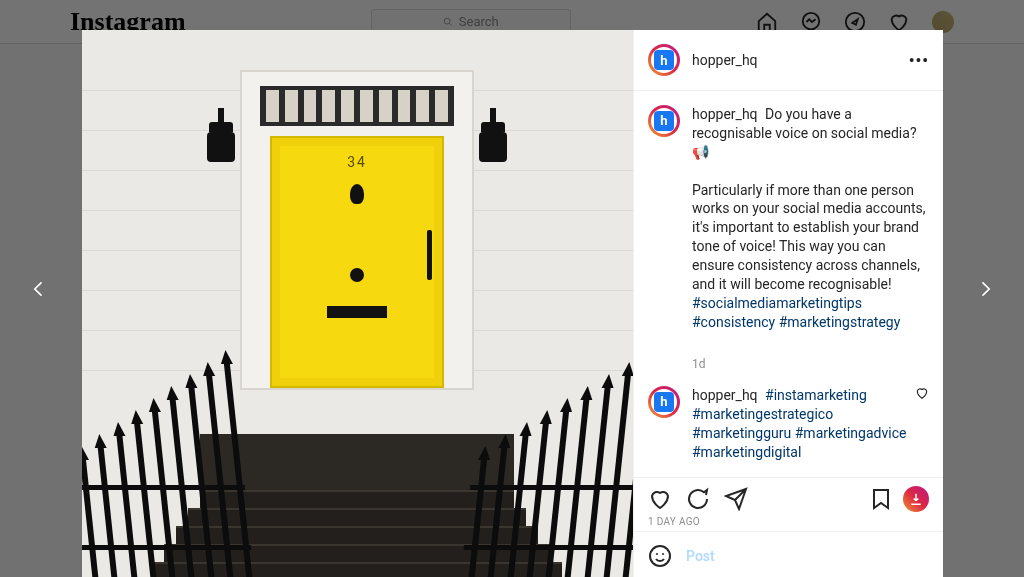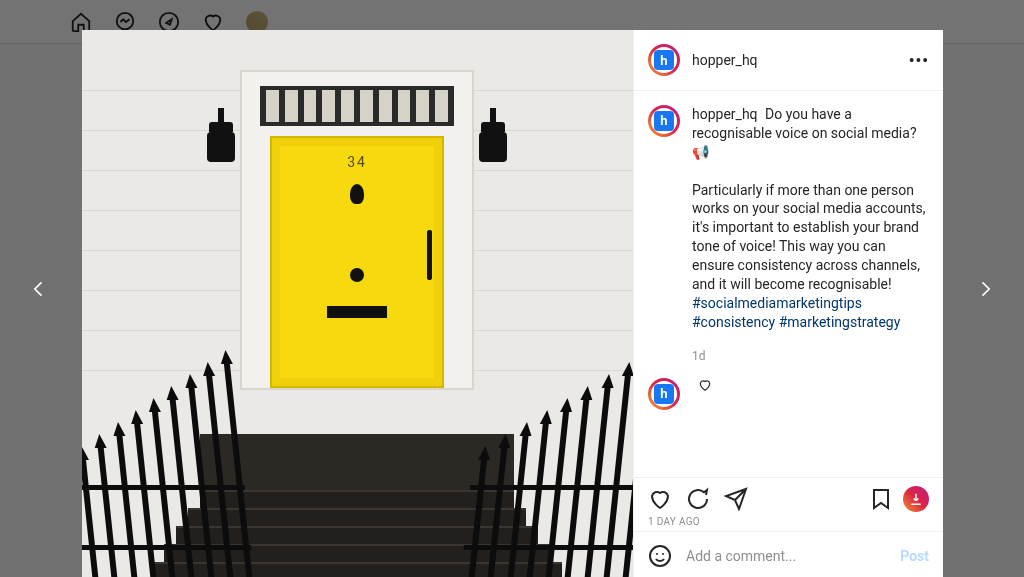--- a/index.html
+++ b/index.html
@@ -22,21 +22,21 @@
   .ig-avatar{width:32px;height:32px;border-radius:50%;background:#fff;padding:2px;margin-right:12px;background:linear-gradient(45deg,#f09433,#e6683c,#dc2743,#cc2366,#bc1888);display:flex;align-items:center;justify-content:center;}
   .ig-avatar .inner{width:26px;height:26px;border-radius:50%;background:#fff;display:flex;align-items:center;justify-content:center;}
   .ig-avatar .inner .h{width:20px;height:20px;border-radius:4px;background:#1877f2;color:#fff;font-weight:700;font-size:13px;display:flex;align-items:center;justify-content:center;}
   .uname{font-weight:400;font-size:14px;color:#262626;}
   .more{margin-left:auto;font-weight:700;letter-spacing:1px;color:#262626;cursor:pointer;}
   .pbody{flex:1;overflow:hidden;padding:14px;font-size:14px;color:#262626;line-height:1.35;}
   .caption-block{display:flex;margin-bottom:6px;}
   .caption-text{flex:1;}
   .caption-text .uname{margin-right:4px;}
   .hashtag{color:#00376b;}
-  .time-sm{color:#8e8e8e;font-size:12px;margin-left:44px;margin-top:16px;margin-bottom:14px;}
+  .time-sm{color:#8e8e8e;font-size:12px;margin-left:44px;margin-top:24px;margin-bottom:14px;}
   .comment-block{display:flex;}
   .comment-block .like-btn{margin-left:6px;}
   .actions{border-top:1px solid #efefef;padding:8px 14px 4px;}
   .action-row{display:flex;align-items:center;}
   .action-row .spacer{flex:1;}
   .action-row svg{width:24px;height:24px;margin-right:14px;}
   .likes{font-weight:600;font-size:14px;margin-top:6px;}
   .time-lg{color:#8e8e8e;font-size:10px;letter-spacing:.3px;margin-top:4px;}
   .addc{border-top:1px solid #efefef;display:flex;align-items:center;padding:12px 14px;}
   .addc .emoji{width:24px;height:24px;margin-right:14px;}
@@ -72,20 +72,28 @@
   .fence .bar{position:absolute;bottom:0;width:6px;background:#0c0c0c;}
   .fence .rail{position:absolute;left:0;right:0;height:5px;background:#0c0c0c;}
   .fence .spike{position:absolute;width:0;height:0;border-left:6px solid transparent;border-right:6px solid transparent;border-bottom:14px solid #0c0c0c;}
   .dl-badge{width:26px;height:26px;border-radius:50%;background:linear-gradient(45deg,#f09433,#dc2743,#bc1888);display:flex;align-items:center;justify-content:center;}
   .dl-badge svg{width:14px;height:14px;margin:0;}
 </style>
 </head>
 <body>
 
 <div class="topbar">
+  <div class="logo">Instagram</div>
+  <div class="search">
+    <svg viewBox="0 0 24 24">
+        <circle cx="10" cy="10" r="7" fill="none" stroke="#8e8e8e" stroke-width="2"></circle>
+        <line x1="15" y1="15" x2="21" y2="21" stroke="#8e8e8e" stroke-width="2"></line>
+      </svg>
+    <span>Search</span>
+  </div>
   <div class="nav-icons">
     <svg viewBox="0 0 24 24">
         <path d="M3 11l9-8 9 8v10a1 1 0 0 1-1 1h-5v-7h-6v7H4a1 1 0 0 1-1-1z" fill="none" stroke="#262626" stroke-width="2"></path>
       </svg>
     <svg viewBox="0 0 24 24">
         <circle cx="12" cy="11" r="9" fill="none" stroke="#262626" stroke-width="2"></circle>
         <path d="M7 12l3-3 3 3 4-3" fill="none" stroke="#262626" stroke-width="2"></path>
       </svg>
     <svg viewBox="0 0 24 24">
         <circle cx="12" cy="12" r="10" fill="none" stroke="#262626" stroke-width="2"></circle>
@@ -233,20 +241,24 @@
         </div>
       </div>
       <div class="time-sm">1d</div>
 
       <div class="comment-block">
         <div class="ig-avatar" style="flex-shrink:0">
             <div class="inner">
               <div class="h">h</div>
             </div>
           </div>
+        <div class="caption-text">
+          <span class="uname">hopper_hq</span>
+          <span id="com-tags"><span class="hashtag">#instamarketing</span> <span class="hashtag">#marketingestrategico</span> <span class="hashtag">#marketingguru</span> <span class="hashtag">#marketingadvice</span> <span class="hashtag">#marketingdigital</span></span>
+        </div>
         <div class="like-btn">
           <svg width="14" height="14" viewBox="0 0 24 24">
               <path d="M12 21s-8-5-8-12a5 5 0 0 1 8-3 5 5 0 0 1 8 3c0 7-8 12-8 12z" fill="none" stroke="#262626" stroke-width="2"></path>
             </svg>
         </div>
       </div>
     </div>
 
     <div class="actions">
       <div class="action-row">
@@ -272,17 +284,16 @@
       <div class="time-lg">1 DAY AGO</div>
     </div>
 
     <div class="addc">
       <svg class="emoji" viewBox="0 0 24 24">
           <circle cx="12" cy="12" r="10" fill="none" stroke="#262626" stroke-width="2"></circle>
           <circle cx="9" cy="10" r="1" fill="#262626"></circle>
           <circle cx="15" cy="10" r="1" fill="#262626"></circle>
           <path d="M8 15c1 1.5 2.5 2 4 2s3-.5 4-2" fill="none" stroke="#262626" stroke-width="2"></path>
         </svg>
-      <input placeholder="Add a comment..." style="">
       <span class="postbtn">Post</span>
     </div>
   </div>
 </div>
 
 </body></html>

